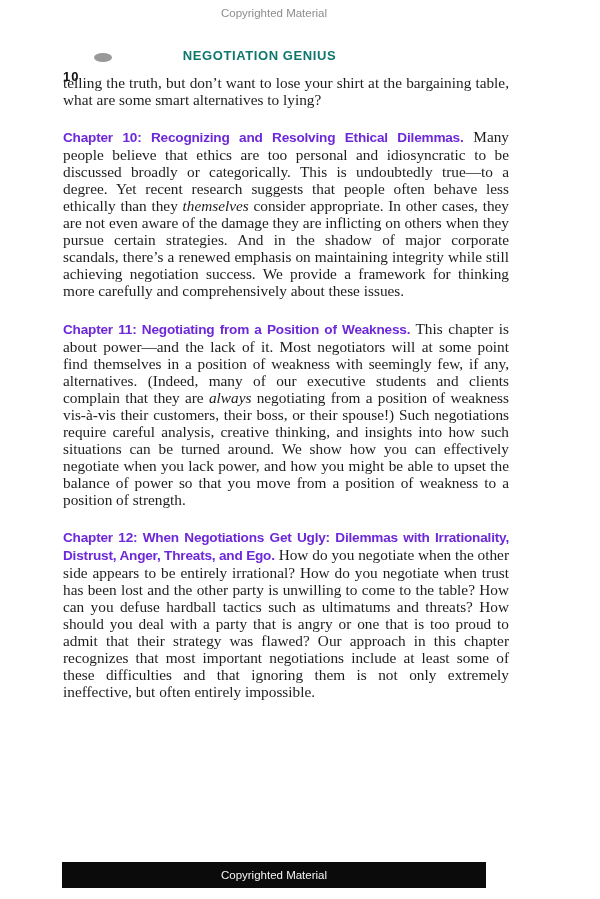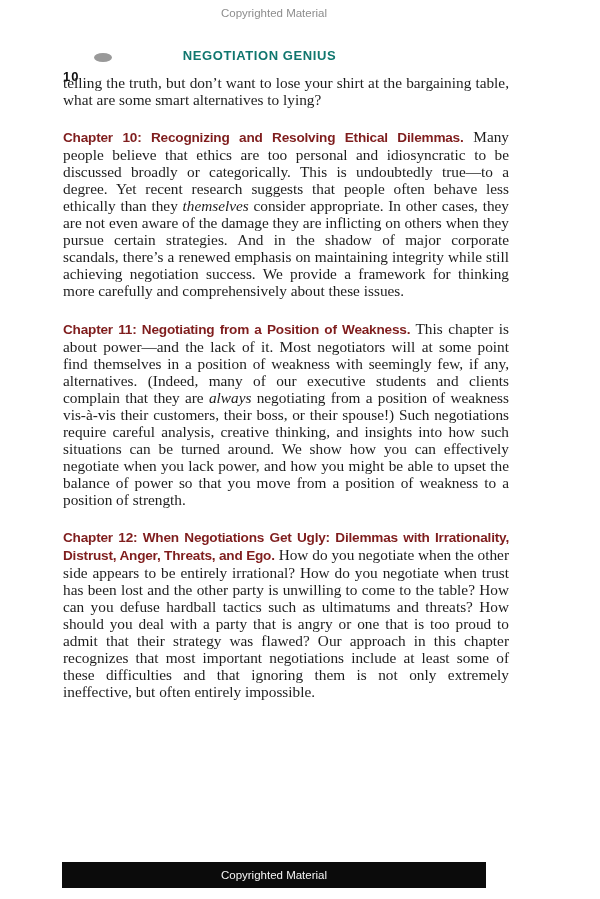--- a/index.html
+++ b/index.html
@@ -61,21 +61,21 @@
     font-size: 15.3px;
     line-height: 17px;
     text-align: justify;
   }
   .body-text p { margin: 0 0 20.35px 0; }
   .chapter-heading {
     font-family: "Liberation Sans", sans-serif;
     font-weight: bold;
     font-size: 13.6px;
     letter-spacing: -0.2px;
-    color: #7f1d1d;
+    color: #6d28d9;
   }
   .italic { font-style: italic; }
   .bottom-bar {
     position: absolute;
     left: 62px; right: 62px; bottom: 11px;
     height: 26px;
     background: #0b0b0b;
     text-align: center;
     line-height: 26px;
     font-family: "Liberation Sans", sans-serif;

